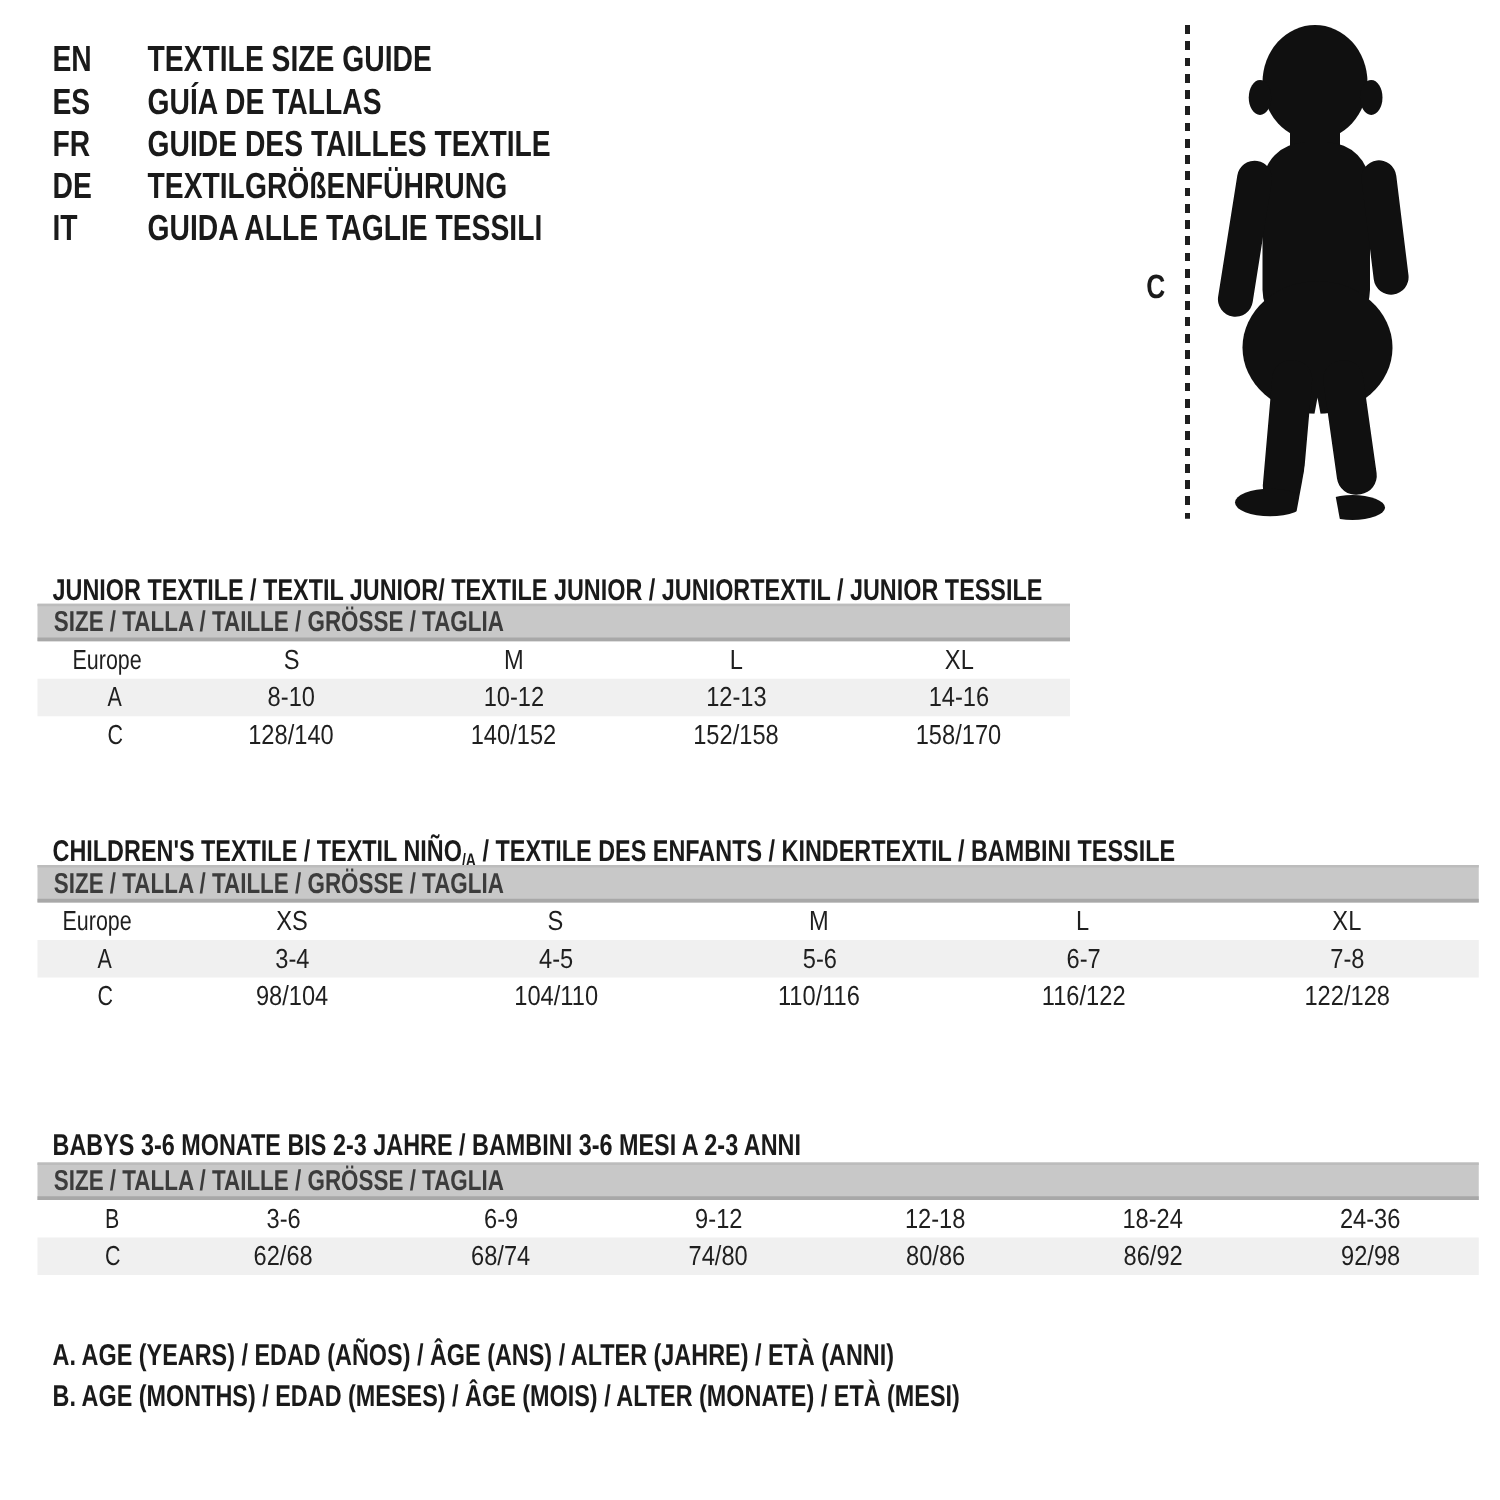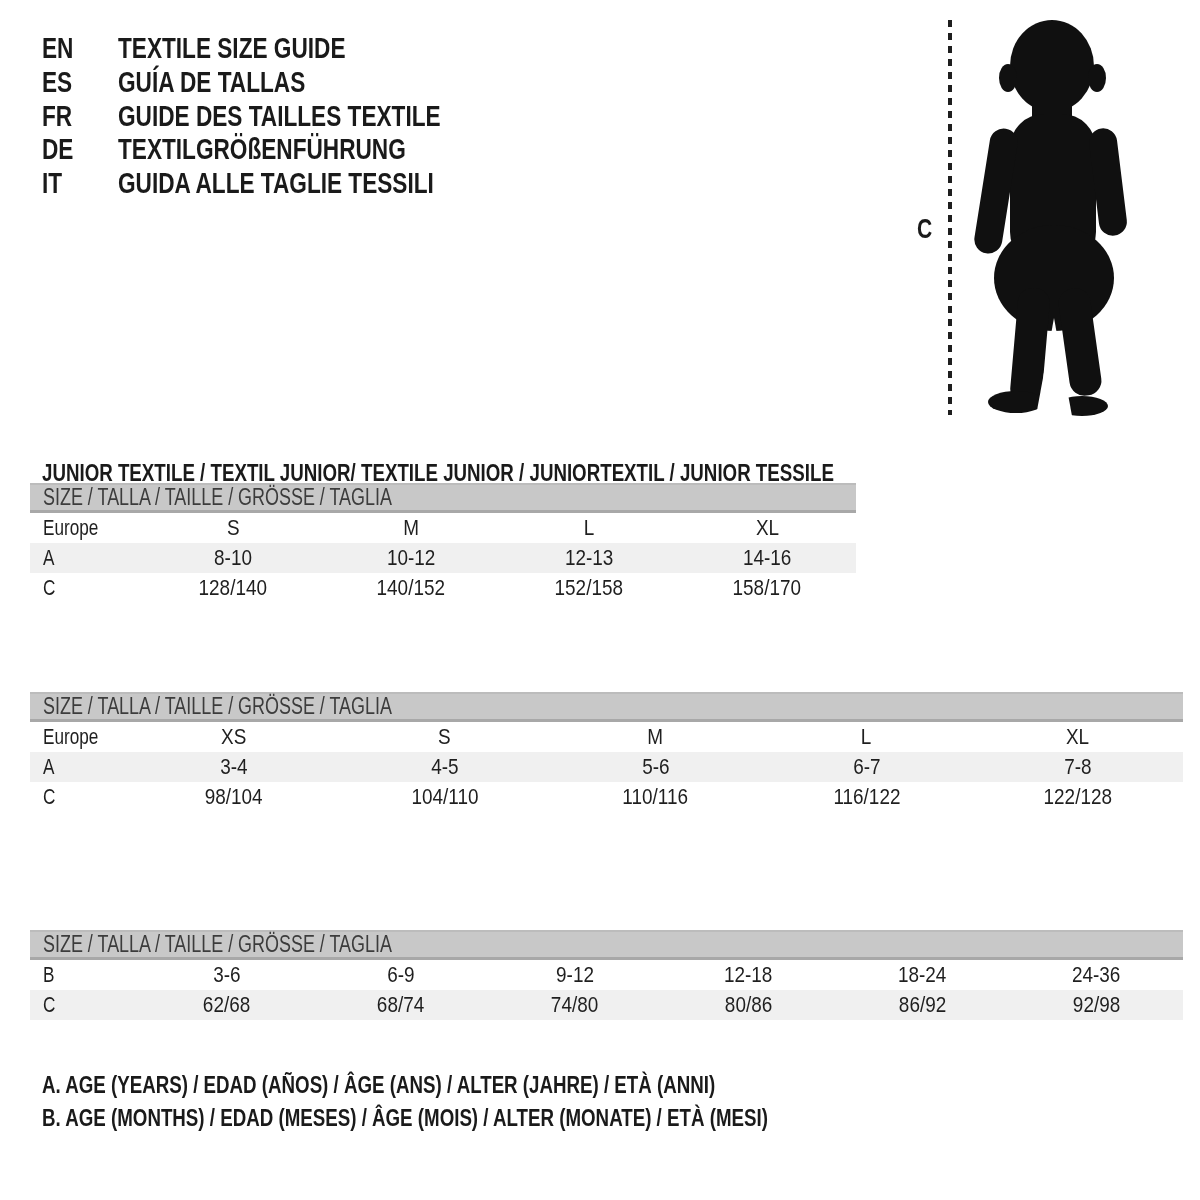--- a/index.html
+++ b/index.html
@@ -25,28 +25,28 @@
   .baby-svg { position:absolute; left:65px; top:16px; }
 
   
   .sec-title { position:absolute; left:42px; font-size:24px; font-weight:700; line-height:24px;margin-top:24px; }
   .sec-title .subA { font-size:0.6em; vertical-align:-0.25em; }
 
   
   .size-bar { position:absolute; left:30px; height:30px; background:#c8c8c8;
     border-top:2px solid #bcbcbc; border-bottom:3px solid #a8a8a8; box-sizing:border-box;
     display:flex; align-items:center; padding-left:13px;
-    font-size:23px; font-weight:400; color:#3c3c3c; }
+    font-size:23px; font-weight:700; color:#3c3c3c; }
 
   
   .trow { position:absolute; left:30px; height:30px; display:grid; align-items:center;
     font-size:22px; font-weight:400; color:#1f1f1f; }
   .trow.stripe { background:#f0f0f0; }
   .trow .cell  { text-align:center; }
-  .trow .label { text-align:left; padding-left:13px; }
+  .trow .label { text-align:center; padding-left:13px; }
   .g4 { grid-template-columns:114px repeat(4,1fr); width:826px; }
   .g5 { grid-template-columns:98px  repeat(5,1fr); width:1153px; }
   .g6 { grid-template-columns:110px repeat(6,1fr); width:1153px; }
   .w4 { width:826px; } .w5 { width:1153px; }
 
   
   .footnote { position:absolute; left:42px; font-size:24px; font-weight:700; line-height:24px; }
 </style>
 </head>
 <body>
@@ -119,20 +119,23 @@
     <div class="cell"><span class="tc">14-16</span></div>
   </div>
   <div class="trow g4" style="top:573px">
     <div class="label"><span class="t">C</span></div>
     <div class="cell"><span class="tc">128/140</span></div>
     <div class="cell"><span class="tc">140/152</span></div>
     <div class="cell"><span class="tc">152/158</span></div>
     <div class="cell"><span class="tc">158/170</span></div>
   </div>
 
+  <div class="sec-title" style="top:646px">
+    <span class="t"><span>CHILDREN'S TEXTILE / TEXTIL NIÑO</span><span class="subA">/A</span><span> / TEXTILE DES ENFANTS / KINDERTEXTIL / BAMBINI TESSILE</span></span>
+  </div>
   <div class="size-bar w5" style="top:692px">
     <span class="t">SIZE / TALLA / TAILLE / GRÖSSE / TAGLIA</span>
   </div>
   <div class="trow g5" style="top:722px">
     <div class="label"><span class="t">Europe</span></div>
     <div class="cell"><span class="tc">XS</span></div>
     <div class="cell"><span class="tc">S</span></div>
     <div class="cell"><span class="tc">M</span></div>
     <div class="cell"><span class="tc">L</span></div>
     <div class="cell"><span class="tc">XL</span></div>
@@ -147,20 +150,23 @@
   </div>
   <div class="trow g5" style="top:782px">
     <div class="label"><span class="t">C</span></div>
     <div class="cell"><span class="tc">98/104</span></div>
     <div class="cell"><span class="tc">104/110</span></div>
     <div class="cell"><span class="tc">110/116</span></div>
     <div class="cell"><span class="tc">116/122</span></div>
     <div class="cell"><span class="tc">122/128</span></div>
   </div>
 
+  <div class="sec-title" style="top:881px">
+    <span class="t">BABYS 3-6 MONATE BIS 2-3 JAHRE / BAMBINI 3-6 MESI A 2-3 ANNI</span>
+  </div>
   <div class="size-bar w5" style="top:930px">
     <span class="t">SIZE / TALLA / TAILLE / GRÖSSE / TAGLIA</span>
   </div>
   <div class="trow g6" style="top:960px">
     <div class="label"><span class="t">B</span></div>
     <div class="cell"><span class="tc">3-6</span></div>
     <div class="cell"><span class="tc">6-9</span></div>
     <div class="cell"><span class="tc">9-12</span></div>
     <div class="cell"><span class="tc">12-18</span></div>
     <div class="cell"><span class="tc">18-24</span></div>

